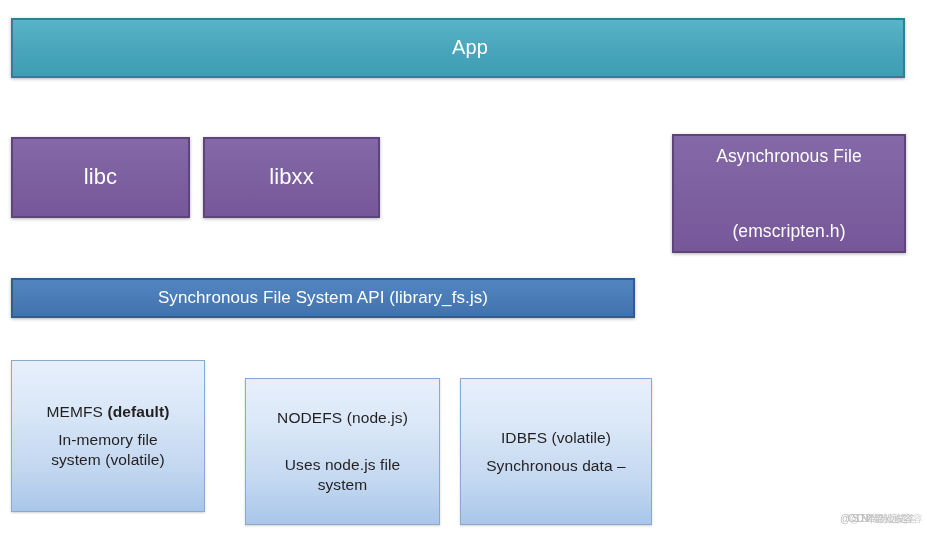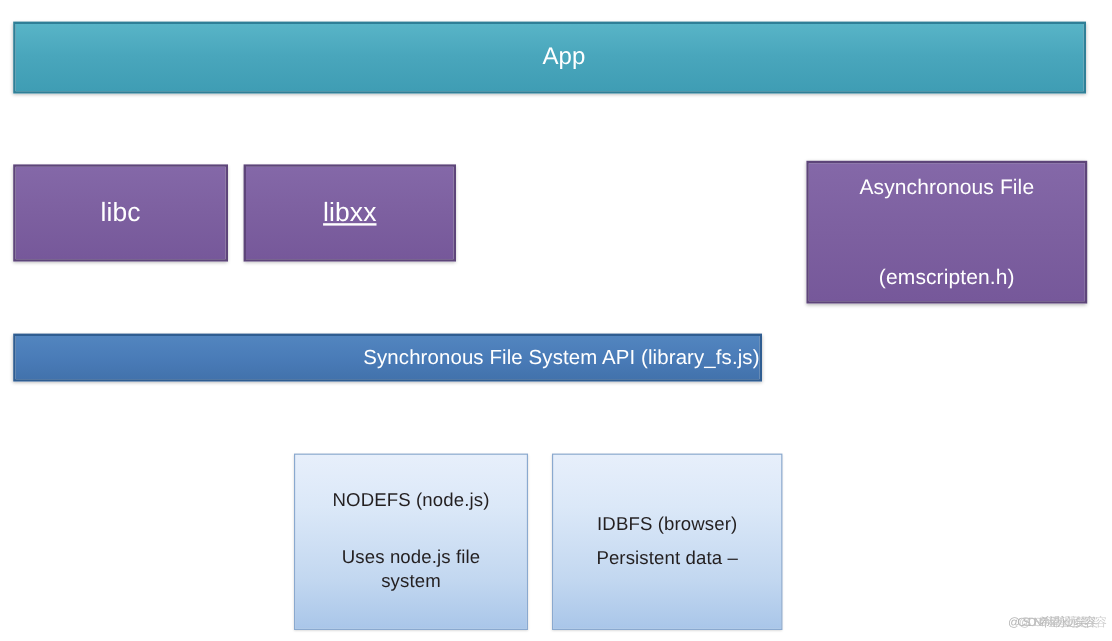--- a/index.html
+++ b/index.html
@@ -57,21 +57,20 @@
   .box-purple.big .line { display: block; margin: 2.5px 0; }
 
   
   .box-blue {
     background: linear-gradient(180deg, #5285bf 0%, #4a7cb8 50%, #4272ac 100%);
     border: 2px solid #2f5d91;
     color: #ffffff;
     box-shadow: 0 1px 3px rgba(0,0,0,.30);
     font-size: 17px;
     font-weight: 400;
-    align-items: flex-end;
   }
 
   
   .box-lightblue {
     background: linear-gradient(180deg, #e7effb 0%, #dbe8f8 30%, #c2d7f0 72%, #a9c6e9 100%);
     border: 1px solid #8aa9cf;
     color: #231f20;
     font-size: 15.5px;
     font-weight: 400;
     box-shadow: 0 1px 2px rgba(0,0,0,.18);
@@ -109,50 +108,59 @@
 <div id="diagram-canvas">
 
   <div class="box box-teal" style="left:11px; top:18px; width:894px; height:60px;">
     <span>App</span>
   </div>
 
   <div class="box box-purple" style="left:11px; top:137px; width:179px; height:81px;">
     <span>libc</span>
   </div>
 
-  <div class="box box-purple" style="left:203px; top:137px; width:177px; height:81px;text-decoration:underline;">
+  <div class="box box-purple" style="left:203px; top:137px; width:177px; height:81px;">
     <span>libxx</span>
   </div>
 
   <div class="box box-purple big" style="left:672px; top:134px; width:234px; height:119px;">
     <span class="line">Asynchronous File</span>
     <span class="line">(emscripten.h)</span>
   </div>
 
   <div class="box box-blue" style="left:11px; top:278px; width:624px; height:40px;">
     <span>Synchronous File System API (library_fs.js)</span>
   </div>
 
+  <div class="box box-lightblue" style="left:11px; top:360px; width:194px; height:152px;">
+    <span class="title">
+      <span>MEMFS </span><span class="bold">(default)</span>
+    </span>
+    <span class="desc">
+      <span class="line">In-memory file</span>
+      <span class="line">system (volatile)</span>
+    </span>
+  </div>
 
   <div class="box box-lightblue" style="left:245px; top:378px; width:195px; height:147px;gap:19px;">
     <span class="title">
       <span>NODEFS (node.js)</span>
     </span>
     <span class="desc">
       <span class="line">Uses node.js file</span>
       <span class="line">system</span>
     </span>
   </div>
 
   <div class="box box-lightblue" style="left:460px; top:378px; width:192px; height:147px;">
     <span class="title">
-      <span>IDBFS (browser)</span>
+      <span>IDBFS (volatile)</span>
     </span>
     <span class="desc">
-      <span class="line">Persistent data –</span>
+      <span class="line">Synchronous data –</span>
     </span>
   </div>
 
   <div id="watermark">
     <span>@CSDN希望永远笑容</span>
     <span class="wm-over">@CSDN希望永远笑容</span>
   </div>
 
 </div>
 

